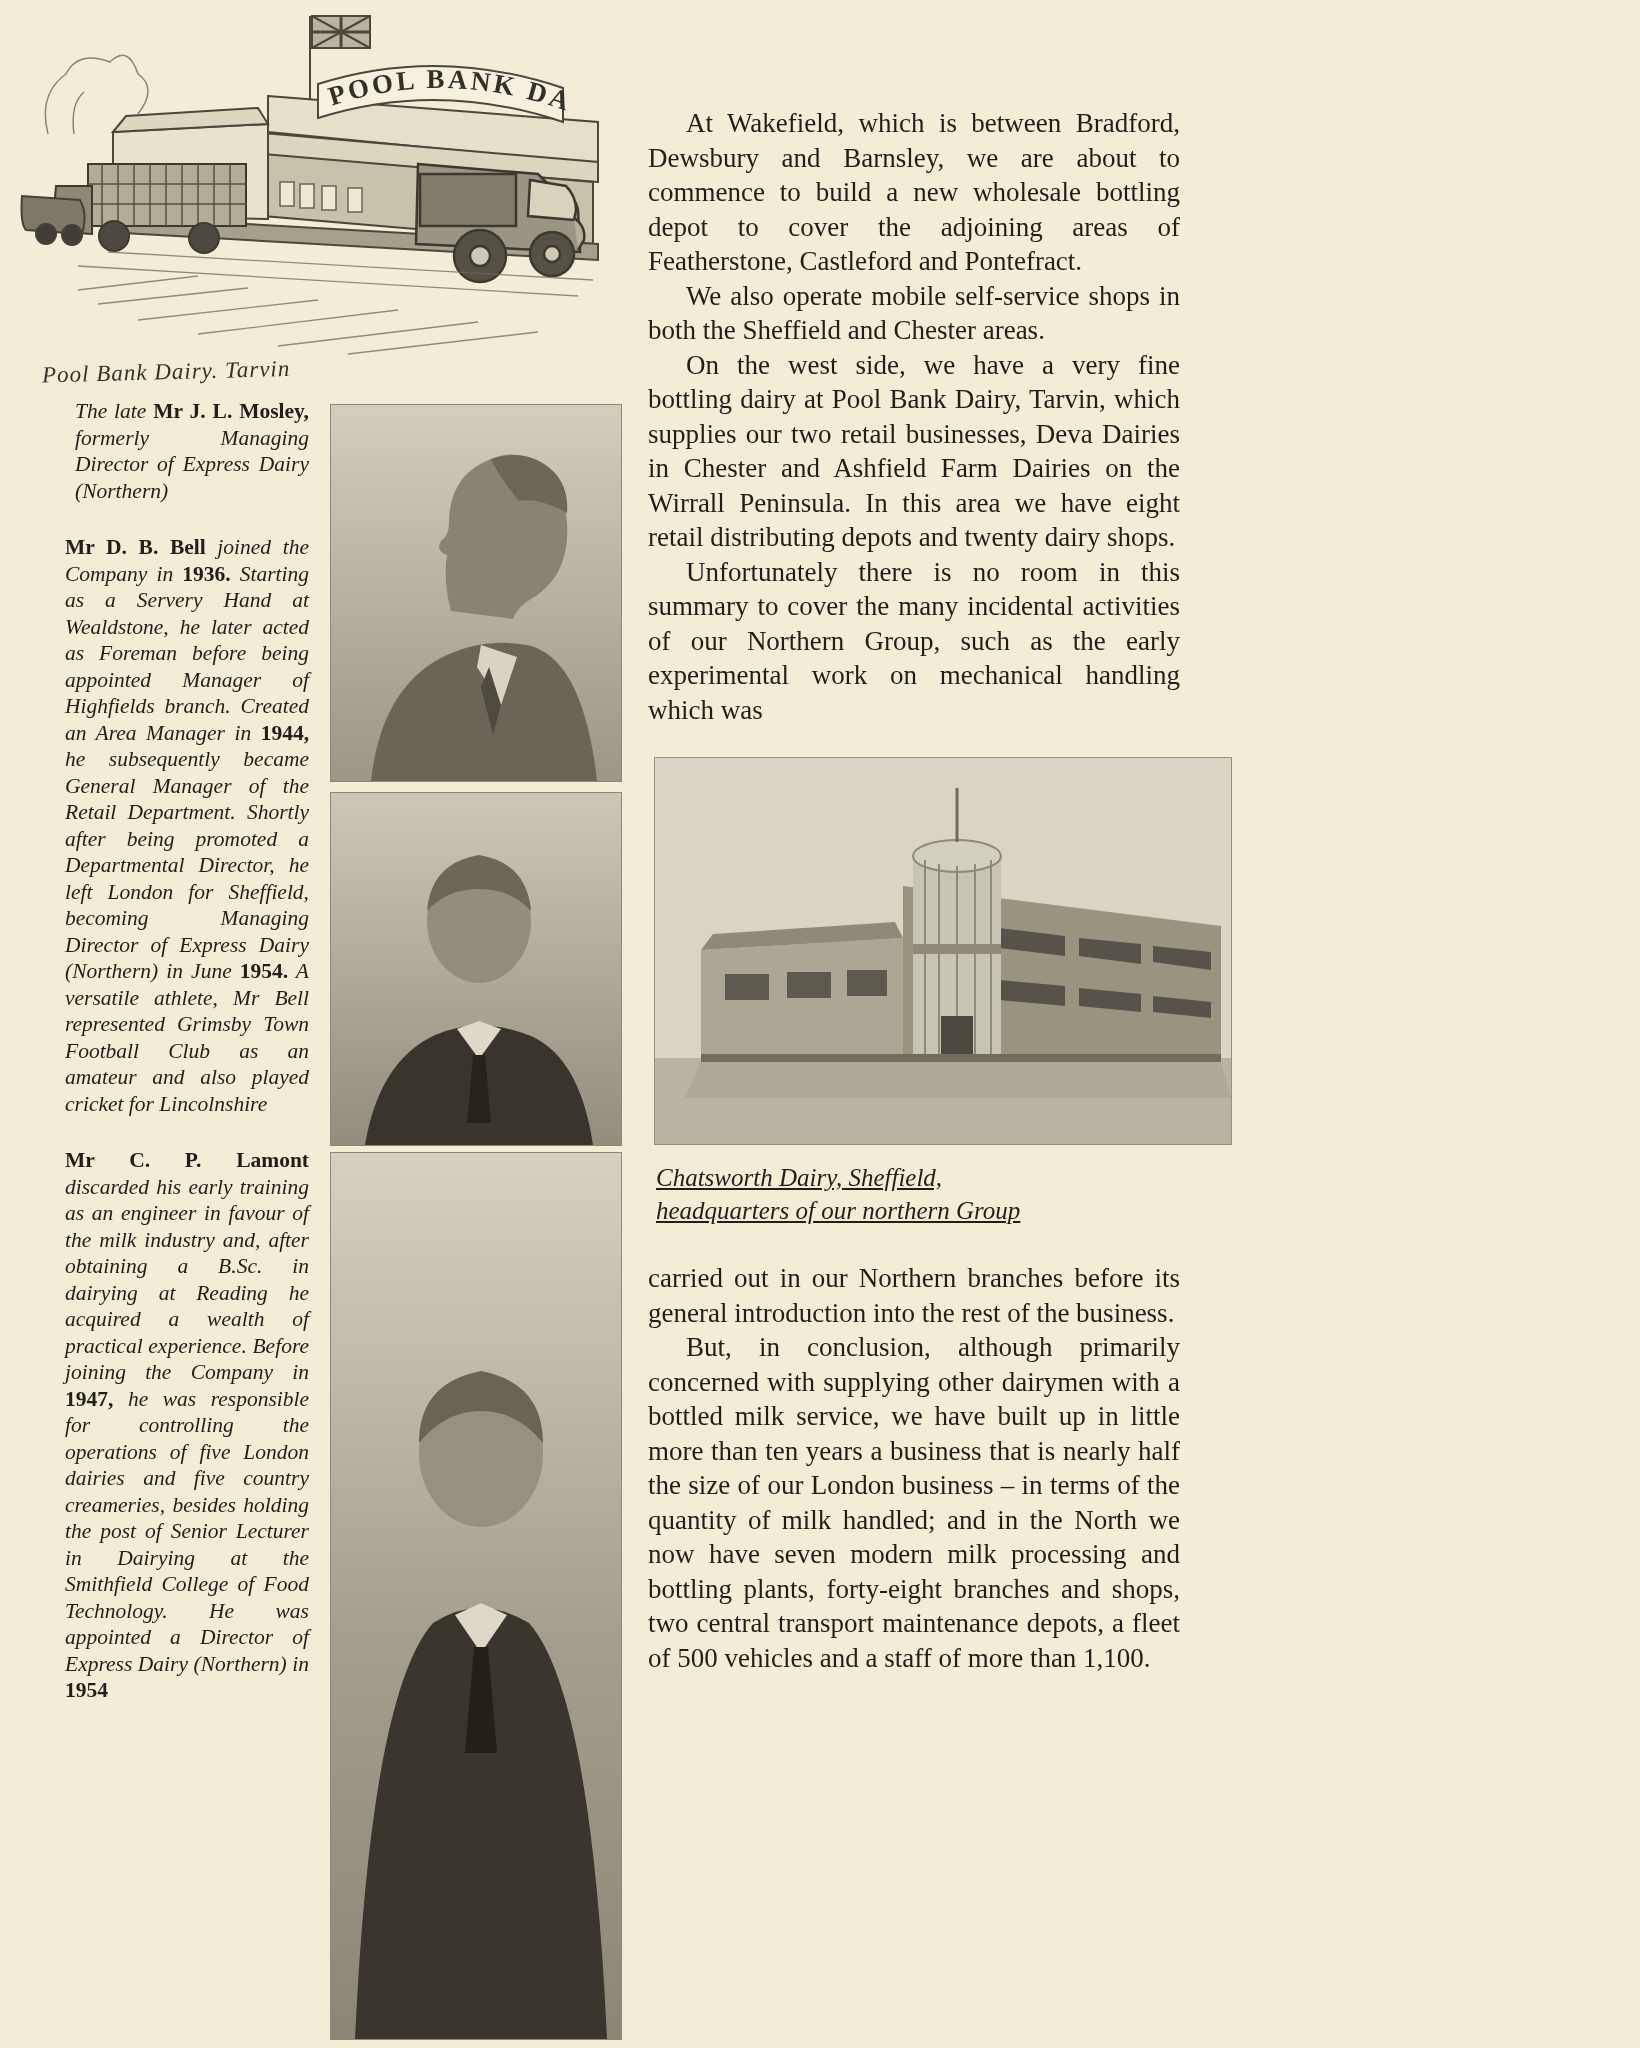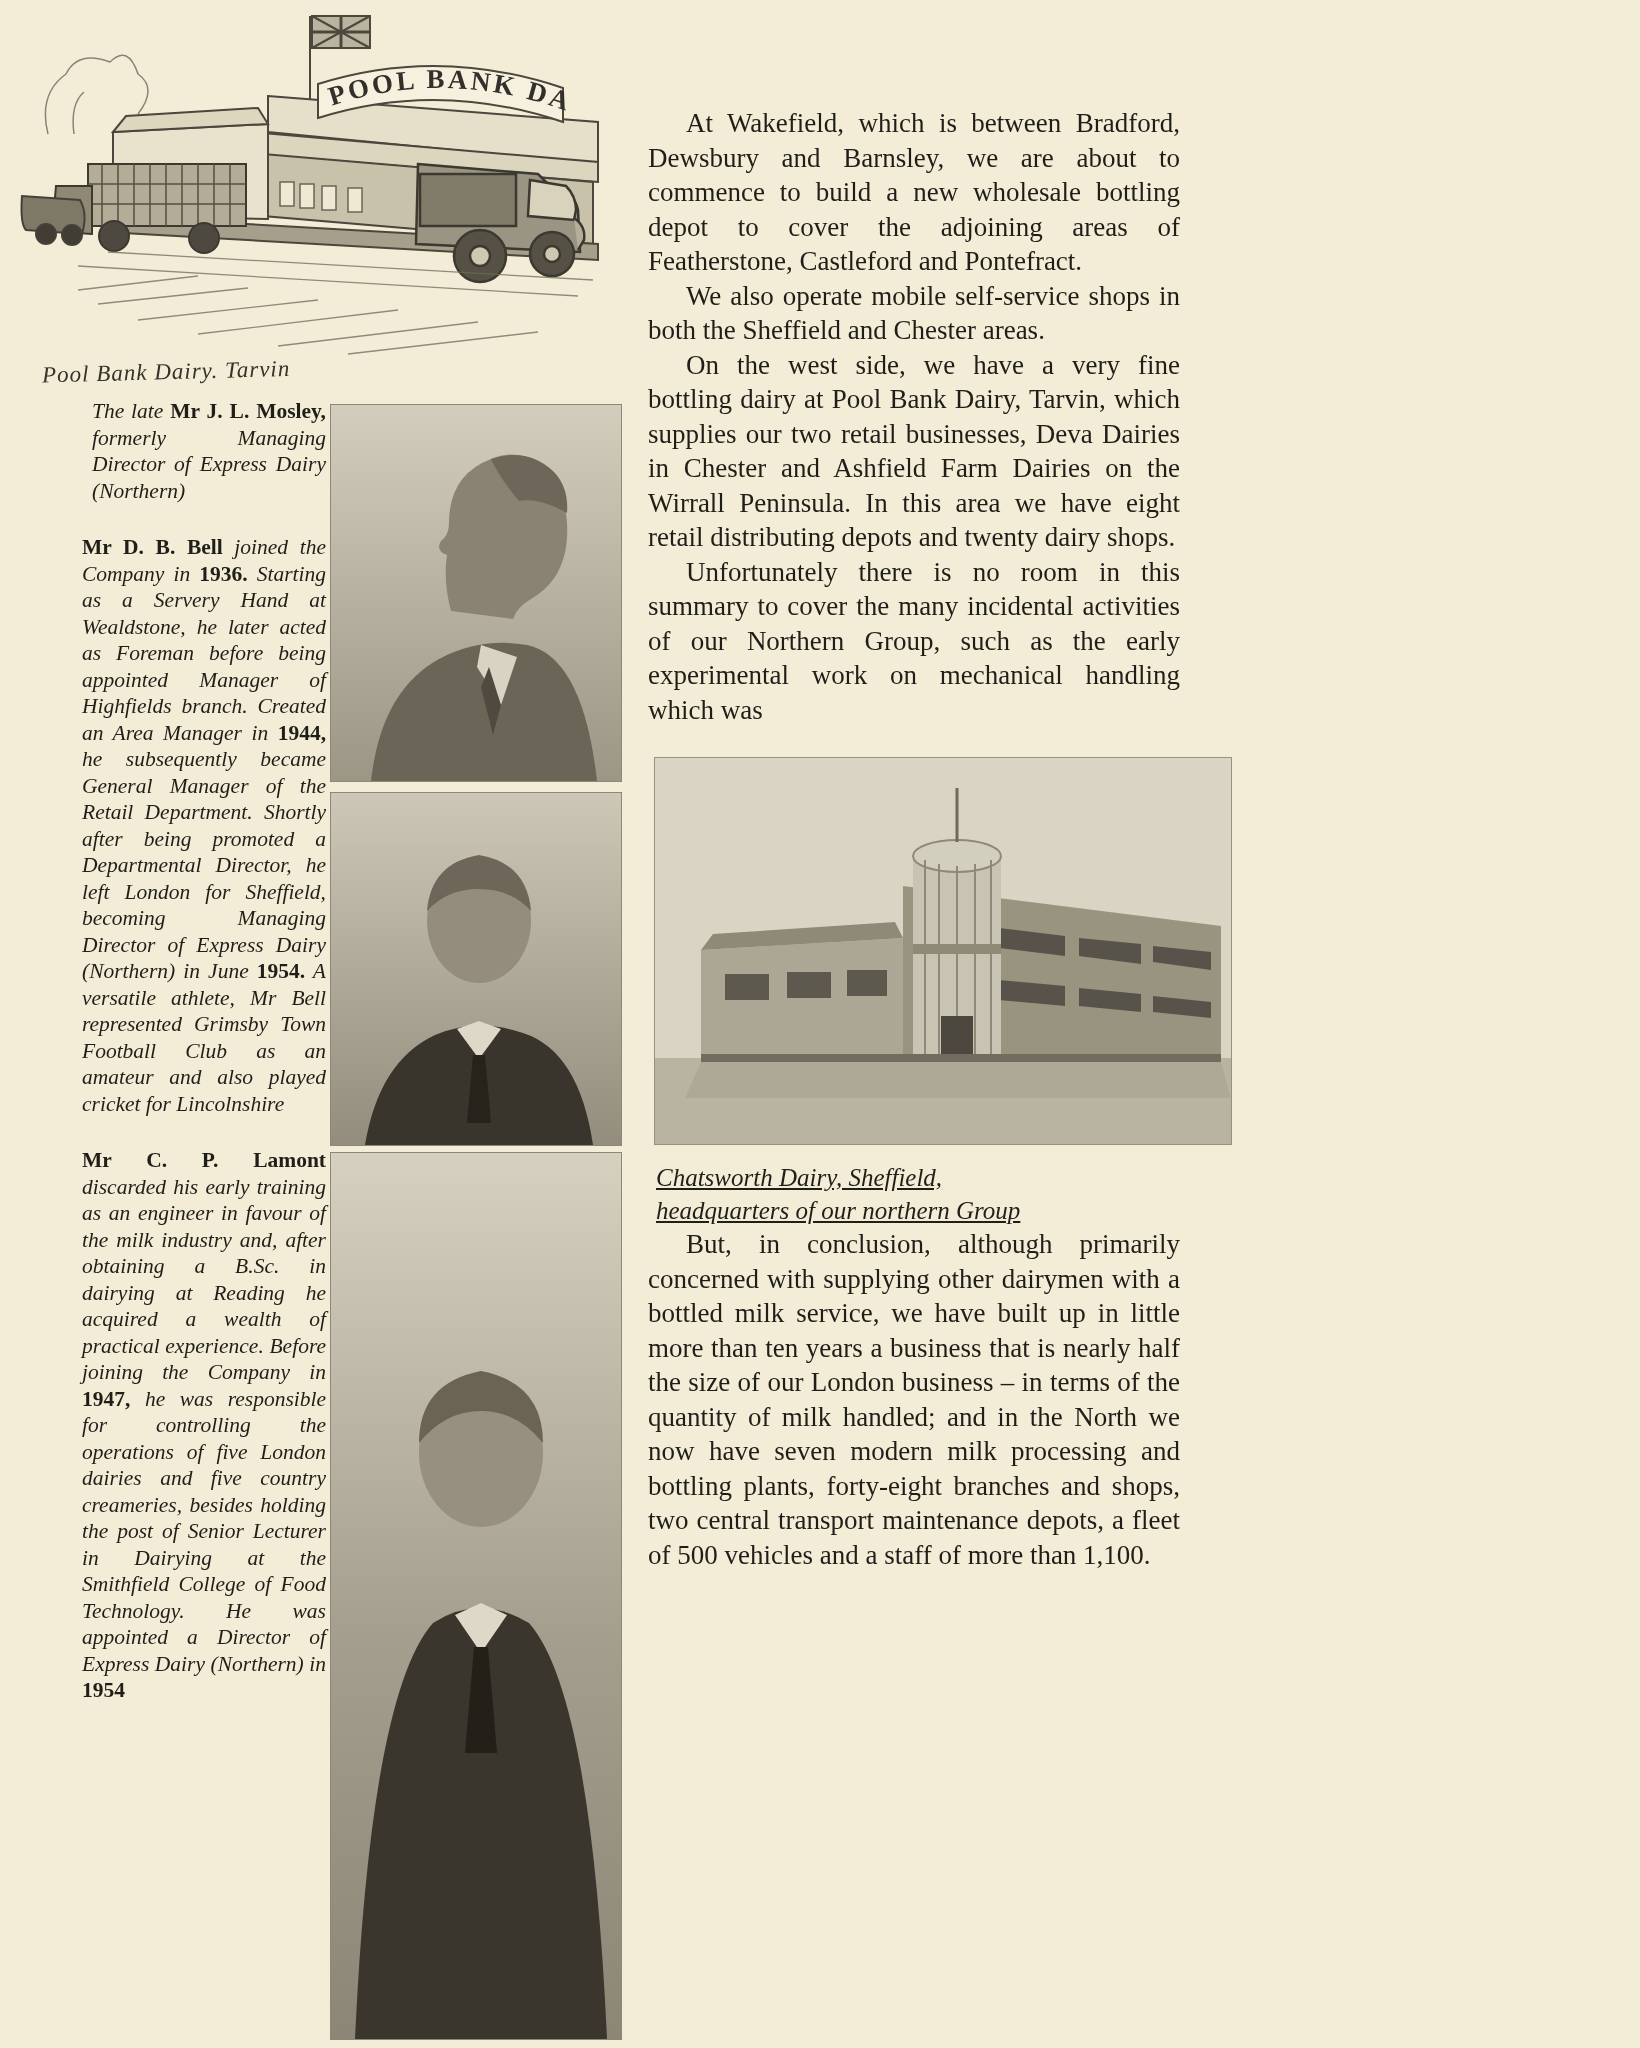--- a/index.html
+++ b/index.html
@@ -16,21 +16,21 @@
   
   .illus{left:18px;top:4px;width:605px;height:358px;}
   .handwritten{
     left:42px;top:358px;width:340px;
     font-style:italic;font-size:23px;color:#35322a;
     transform:rotate(-1.5deg);
     letter-spacing:1px;
   }
 
   
-  .left-col{left:82px;top:398px;width:244px;}
+  .left-col{left:65px;top:398px;width:244px;}
   .bio{
     font-size:21.5px;line-height:26.5px;
     text-align:justify;
     margin:0 0 30px 0;
   }
   .bio .it{font-style:italic;}
   .bio .bd{font-weight:bold;font-style:normal;}
   .bio-first{padding-left:10px;}
 
   
@@ -287,14 +287,15 @@
       <rect x="46" y="296" width="520" height="8" fill="#716c5e"></rect>
       <polygon points="46,304 566,304 576,340 30,340" fill="#a7a290" opacity="0.6"></polygon>
     </svg>
   </div>
 
   <div class="building-caption">
     <div>Chatsworth Dairy, Sheffield,</div>
     <div>headquarters of our northern Group</div>
   </div>
 
+  <p class="noindent after-photo">carried out in our Northern branches before its general introduction into the rest of the business.</p>
   <p>But, in conclusion, although primarily concerned with supplying other dairymen with a bottled milk service, we have built up in little more than ten years a business that is nearly half the size of our London business – in terms of the quantity of milk handled; and in the North we now have seven modern milk processing and bottling plants, forty-eight branches and shops, two central transport maintenance depots, a fleet of 500 vehicles and a staff of more than 1,100.</p>
 </div>
 
 </body></html>

